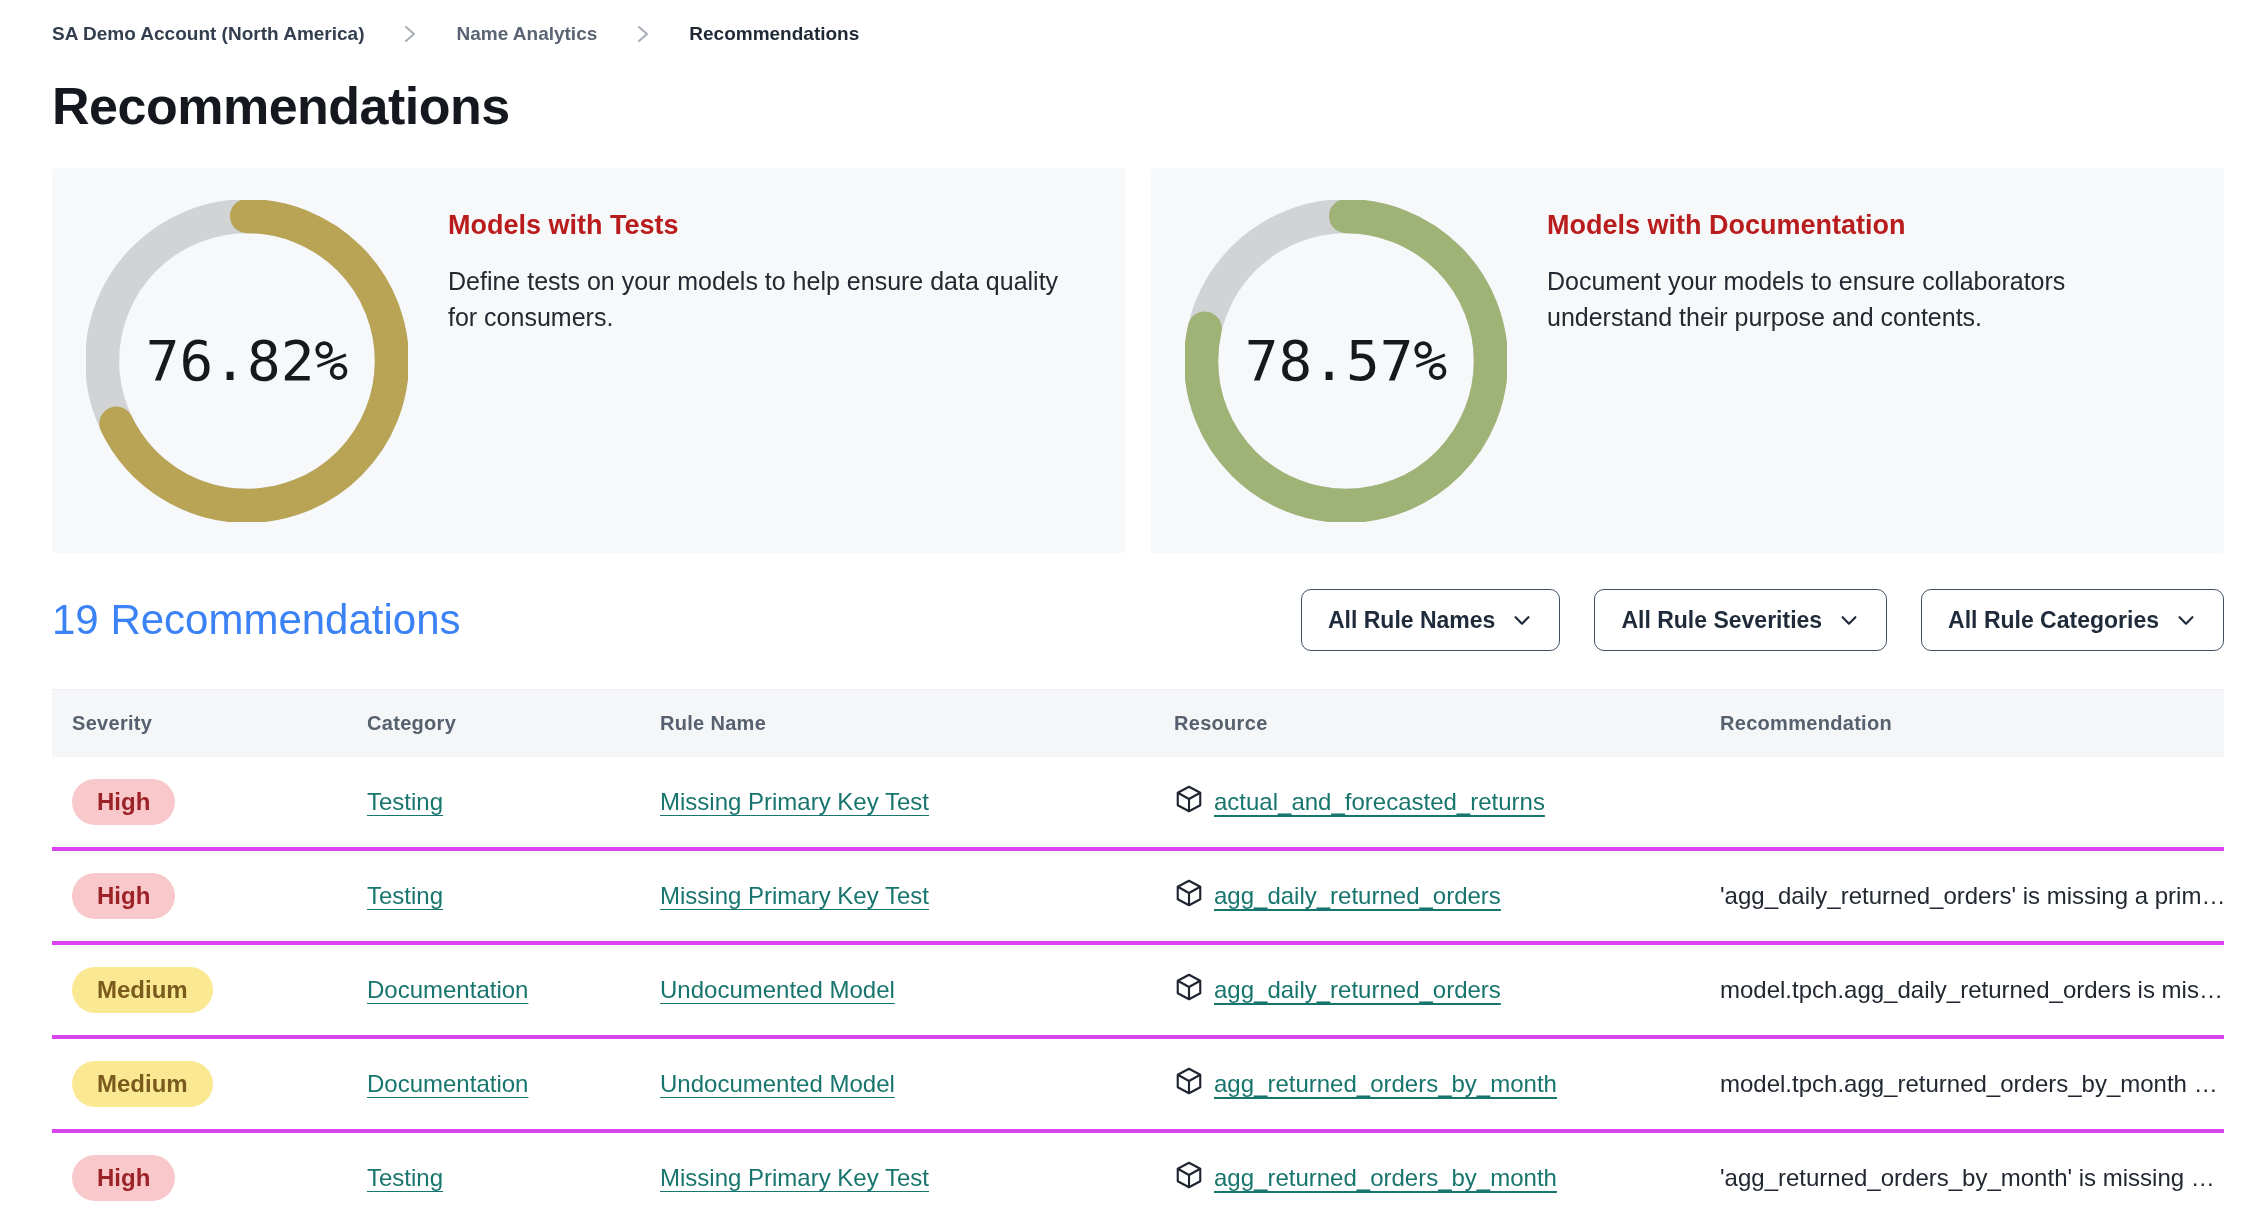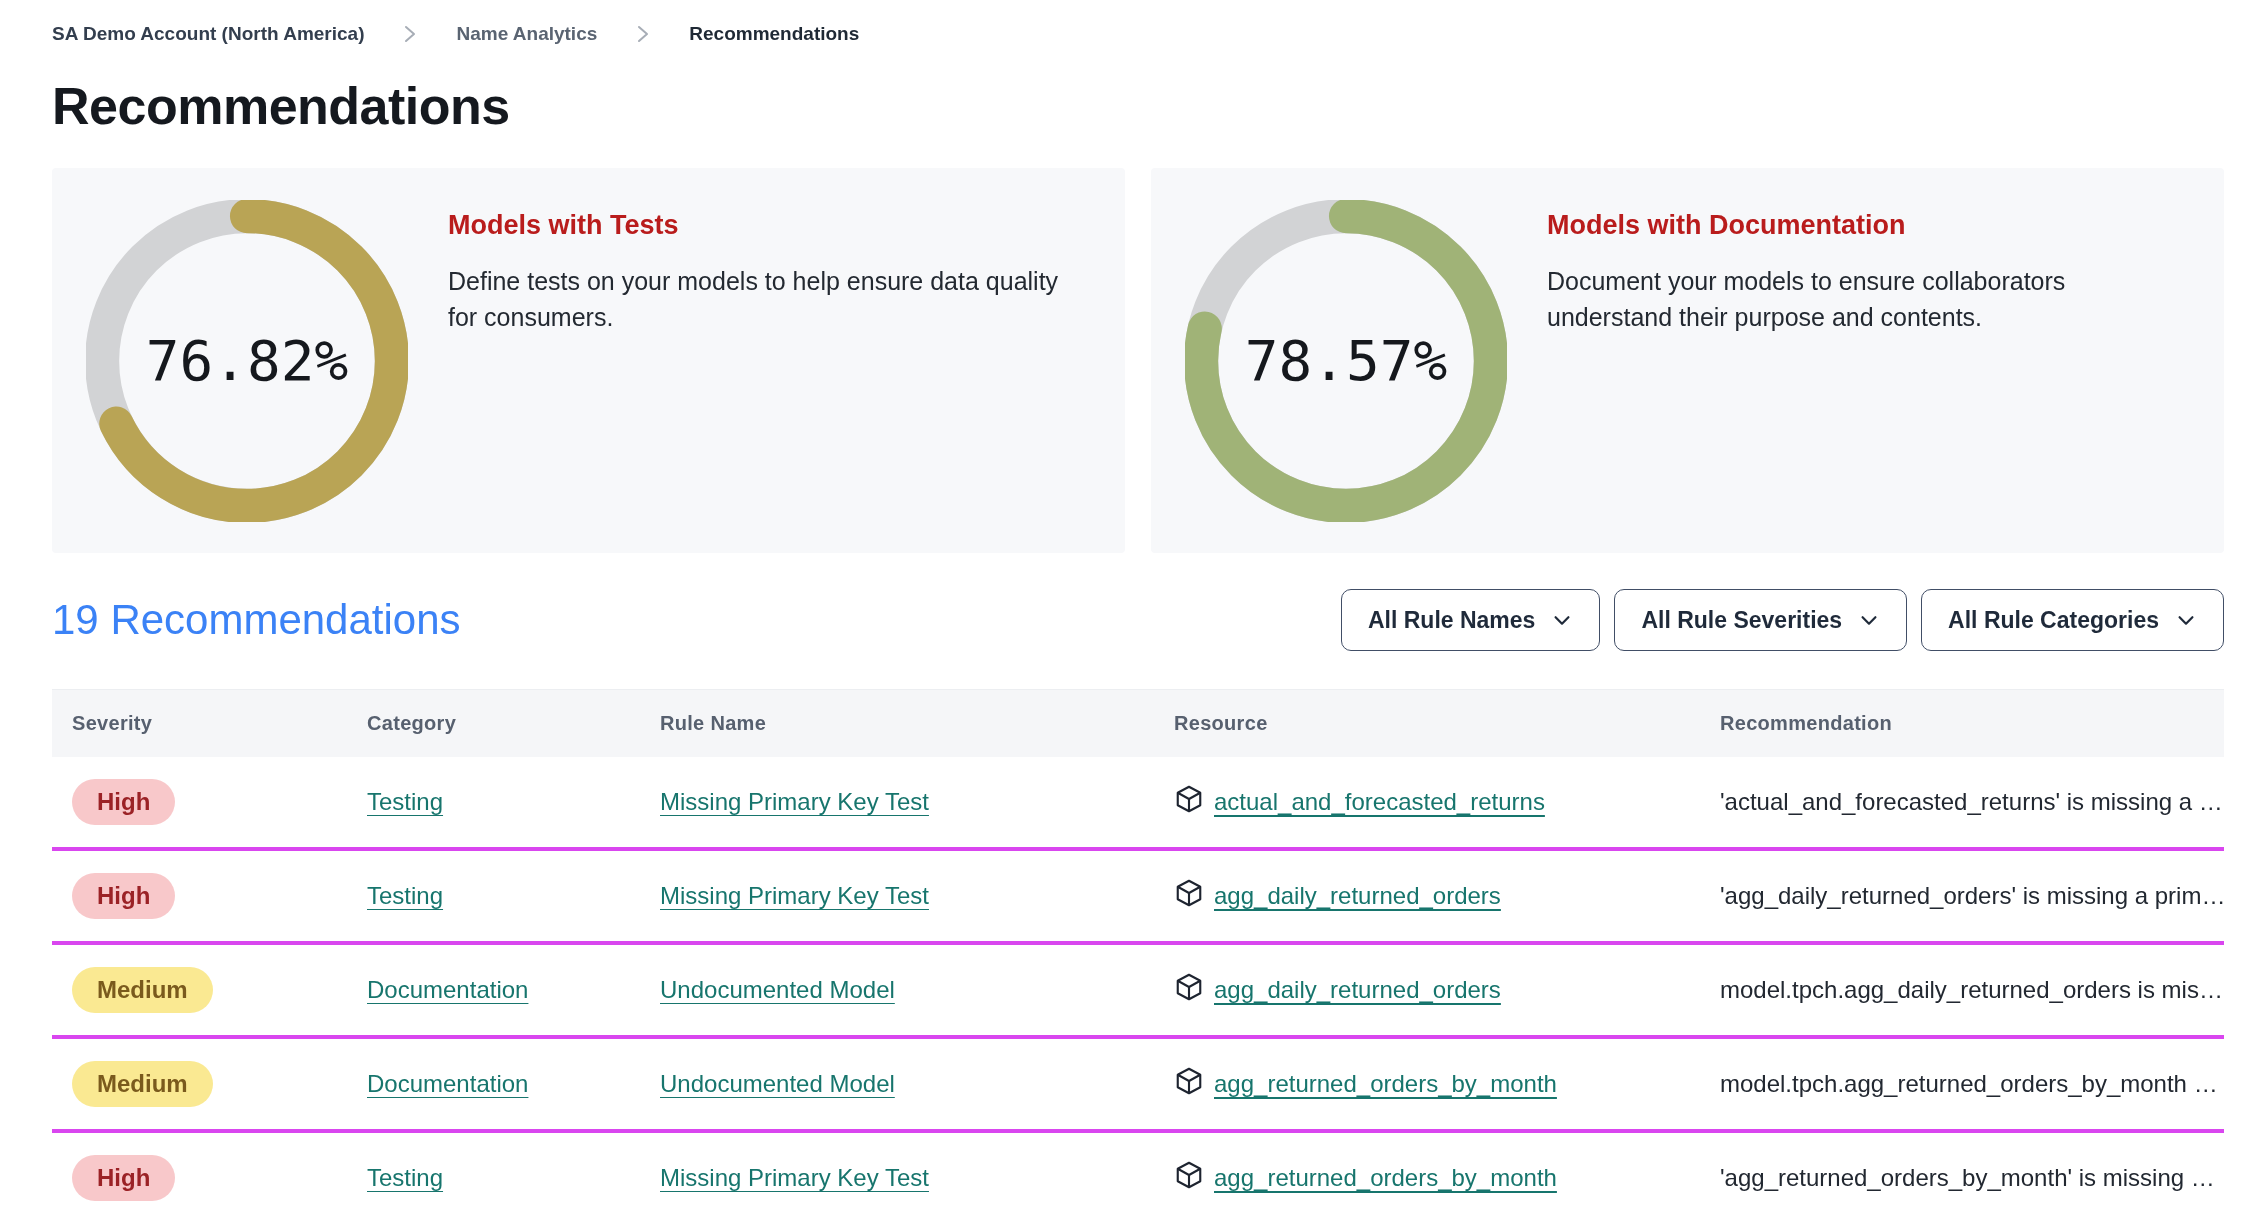--- a/index.html
+++ b/index.html
@@ -25,21 +25,21 @@
   .donut-wrap svg { width:322px; height:322px; display:block; }
   .donut-label { position:absolute; inset:0; display:flex; align-items:center; justify-content:center;
     font-family:"DejaVu Sans Mono",monospace; font-size:56px; font-weight:500; color:#15181d; }
   .card-text { align-self:flex-start; padding-top:42px; max-width:660px; }
   .card-title { font-size:27px; font-weight:700; color:#b91c1c; }
   .card-desc  { margin-top:22px; font-size:25px; line-height:1.45; color:#232931; }
 
   
   .list-bar { display:flex; align-items:center; justify-content:space-between; margin-top:36px; }
   .list-title { font-size:42px; font-weight:400; color:#3b82f6; }
-  .filters { display:flex; gap:14px; }
+  .filters { display:flex; gap:34px; }
   .filter-btn { display:flex; align-items:center; gap:16px; height:62px; padding:0 26px;
     background:#ffffff; border:1.5px solid #414e66; border-radius:10px;
     font-size:23px; font-weight:600; color:#1f2a3a; cursor:pointer; }
   .filter-btn svg { display:block; }
 
   
   .table { margin-top:38px; }
   .thead, .trow { display:grid; grid-template-columns:295px 293px 514px 546px 1fr; align-items:center; }
   .thead { background:#f5f6f8; height:68px; border-top:1px solid #eceef1;
     font-size:20px; font-weight:700; color:#57606f; letter-spacing:0.3px; }
@@ -154,21 +154,20 @@
       <div class="td res-cell">
         <span>
           <svg width="30" height="30" viewBox="0 0 24 24" fill="none" stroke="#1e2430" stroke-width="1.7" stroke-linejoin="round">
               <path d="M12 2.2 L21 7 V17 L12 21.8 L3 17 V7 Z"></path>
               <path d="M3 7 L12 12 L21 7"></path>
               <path d="M12 12 V21.8"></path>
             </svg>
         </span>
         <span class="tlink">actual_and_forecasted_returns</span>
       </div>
-      <div class="td rec-text">'actual_and_forecasted_returns' is missing a …</div>
     </div>
 
     <div class="trow">
       <div class="td"><span class="badge sev-high">High</span></div>
       <div class="td"><span class="tlink">Testing</span></div>
       <div class="td"><span class="tlink">Missing Primary Key Test</span></div>
       <div class="td res-cell">
         <span>
           <svg width="30" height="30" viewBox="0 0 24 24" fill="none" stroke="#1e2430" stroke-width="1.7" stroke-linejoin="round">
               <path d="M12 2.2 L21 7 V17 L12 21.8 L3 17 V7 Z"></path>

